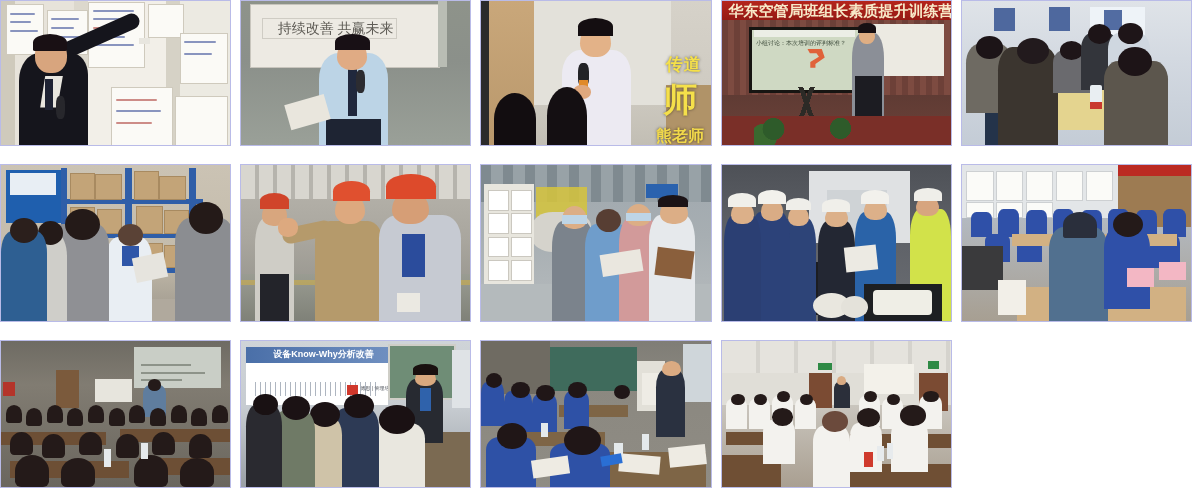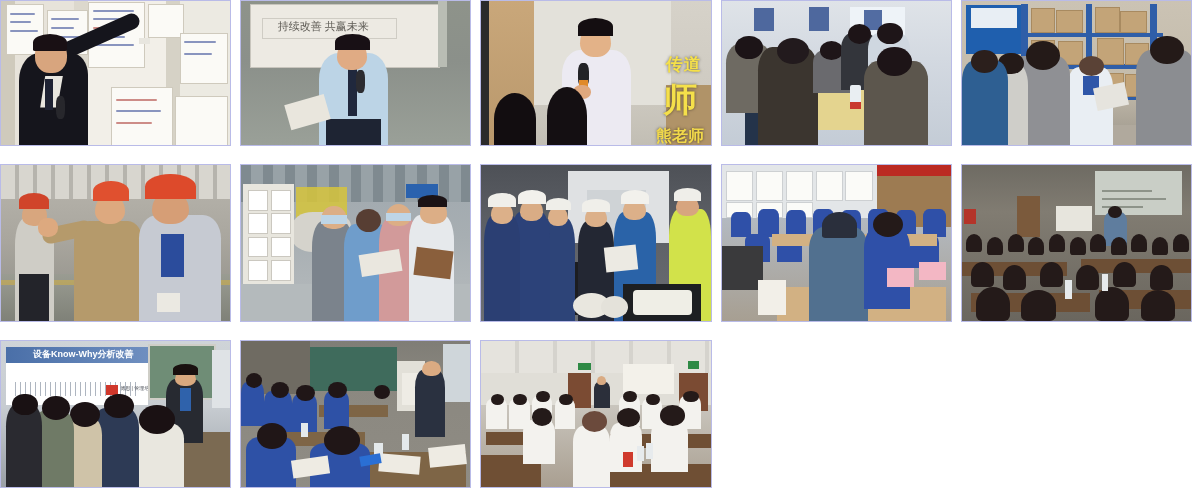--- a/index.html
+++ b/index.html
@@ -374,21 +374,21 @@
       <div class="ly face head"></div>
       <div class="ly hair"></div>
       <div class="ly mic"></div>
       <div class="ly pen"></div>
     </div>
   </div>
 
   <div class="cell">
     <div class="photo r1c3">
       <div class="ly screen">
-        <div class="slide-txt" style="left:14%;top:26%;font-size:11px;color:#5f5c56;">持续改善 共赢未来</div>
+        <div class="slide-txt" style="left:14%;top:26%;font-size:14px;color:#5f5c56;">持续改善 共赢未来</div>
       </div>
       <div class="ly screenbar"></div>
       <div class="ly post"></div>
       <div class="ly body"></div>
       <div class="ly pants"></div>
       <div class="ly tie"></div>
       <div class="ly face head"></div>
       <div class="ly hair"></div>
       <div class="ly mic"></div>
       <div class="ly paper"></div>
@@ -407,20 +407,40 @@
       <div class="ly micb"></div>
       <div class="ly hand"></div>
       <div class="ly headA"></div>
       <div class="ly headB"></div>
       <div class="cap" style="right:4%;top:38%;font-size:17px;letter-spacing:1px;">传道</div>
       <div class="cap" style="right:6%;top:56%;font-size:34px;">师</div>
       <div class="cap" style="right:3%;top:88%;font-size:16px;color:#f1d84a;">熊老师</div>
     </div>
   </div>
 
+  <div class="cell">
+    <div class="photo r1c5">
+      <div class="ly curtain"></div>
+      <div class="ly topband"></div>
+      <div class="ly wboard"></div>
+      <div class="ly screen"></div>
+      <div class="ly slidehdr"></div>
+      <div class="slide-txt" style="left:15%;top:27%;font-size:6px;color:#3c4a3a;">小组讨论：本次培训的评判标准？</div>
+      <div class="ly qmark"></div>
+      <div class="ly body"></div>
+      <div class="ly pants"></div>
+      <div class="ly face head"></div>
+      <div class="ly hair"></div>
+      <div class="ly tripod"></div>
+      <div class="ly stage"></div>
+      <div class="ly plantA"></div>
+      <div class="ly plantB"></div>
+      <div class="banner-txt" style="left:3%;top:1.5%;font-size:15px;letter-spacing:0px;color:#f7e9c8;">华东空管局班组长素质提升训练营</div>
+    </div>
+  </div>
 
   <div class="cell">
     <div class="photo r2c1">
       <div class="ly win"></div>
       <div class="pA" style="left:14%;top:5%;width:9%;height:16%;"></div>
       <div class="pA" style="left:38%;top:4%;width:9%;height:17%;"></div>
       <div class="pA" style="left:62%;top:6%;width:8%;height:14%;"></div>
       <div class="ly table"></div>
       <div class="ly chair"></div>
       <div class="ly p1"></div>

